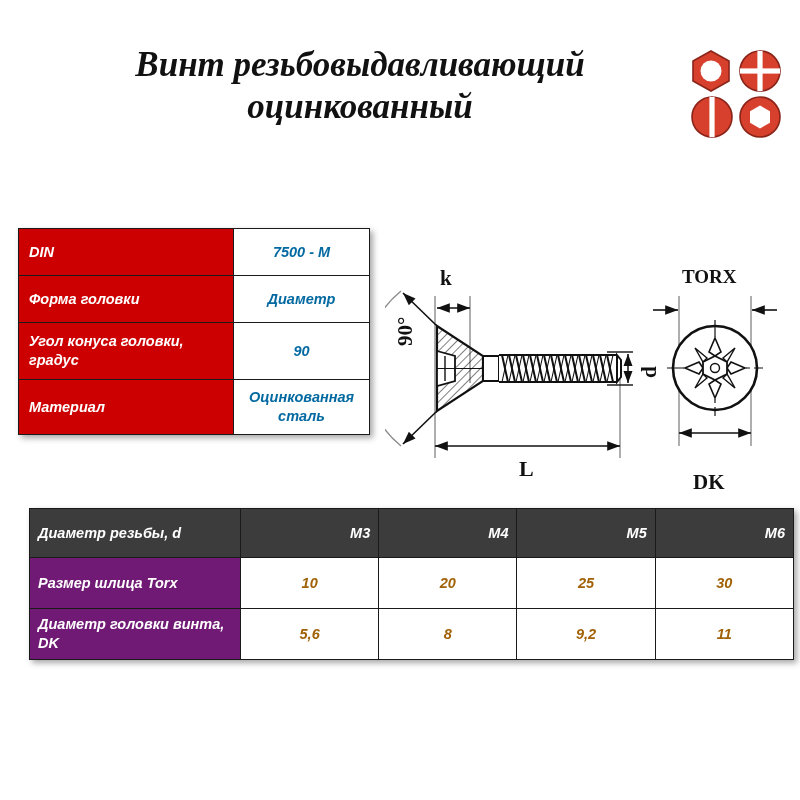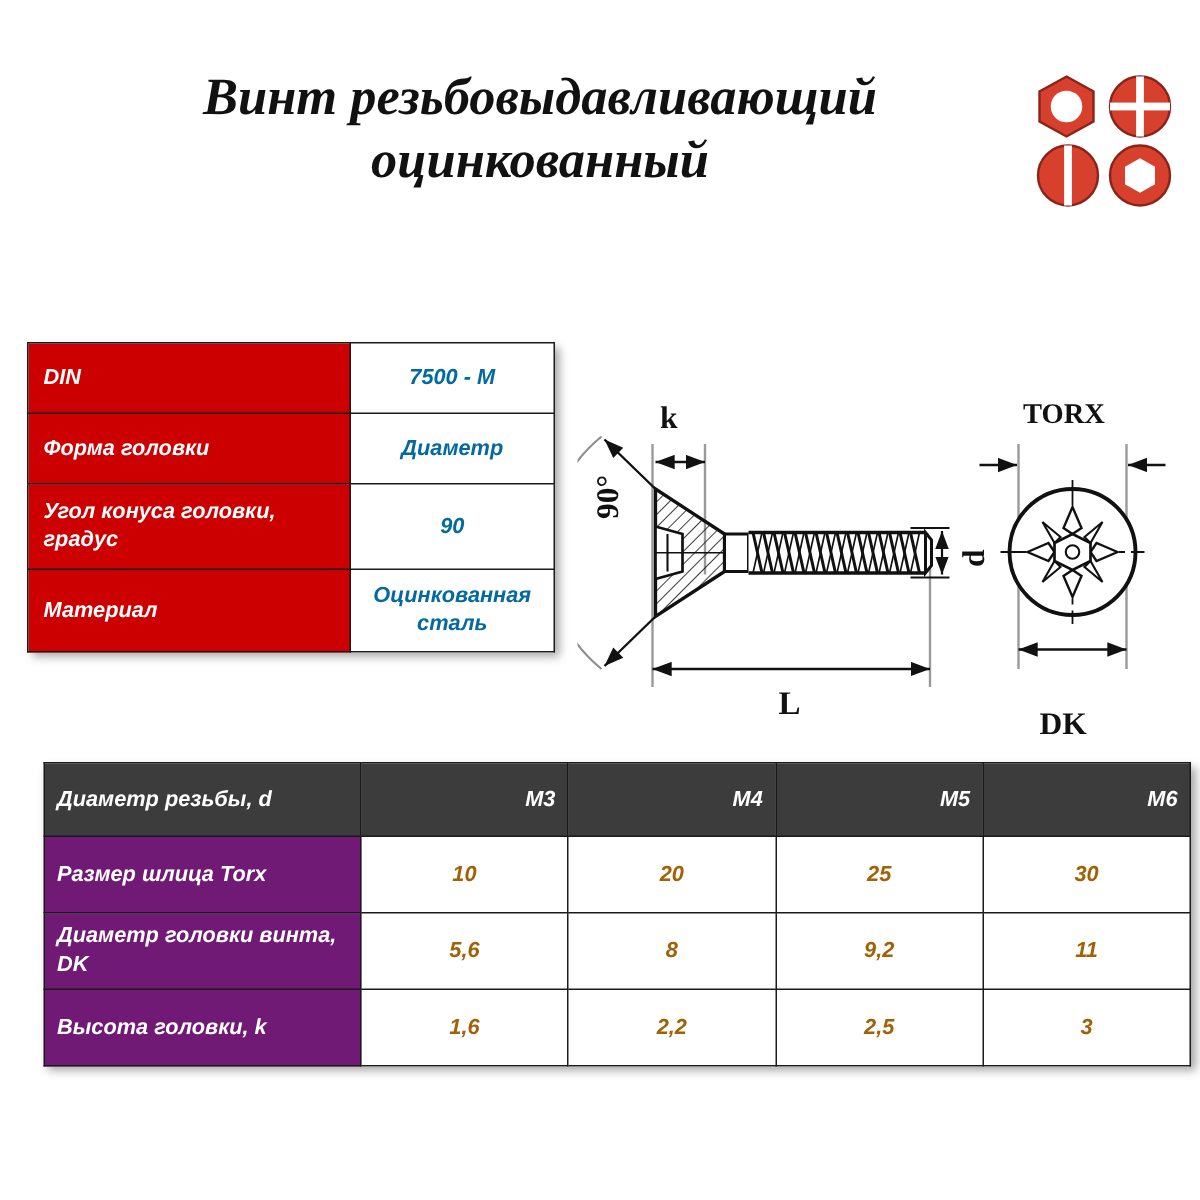--- a/index.html
+++ b/index.html
@@ -208,27 +208,20 @@
     <td class="cell">20</td>
     <td class="cell">25</td>
     <td class="cell">30</td>
   </tr>
   <tr>
     <td class="row-label">Диаметр головки винта, DK</td>
     <td class="cell">5,6</td>
     <td class="cell">8</td>
     <td class="cell">9,2</td>
     <td class="cell">11</td>
-  </tr>
-  <tr>
-    <td class="row-label">Высота головки, k</td>
-    <td class="cell">1,6</td>
-    <td class="cell">2,2</td>
-    <td class="cell">2,5</td>
-    <td class="cell">3</td>
   </tr>
 </tbody>
   </table>
 
 <div id="drawing-area">
   <svg width="405" height="230" viewBox="0 0 405 230">
     <defs>
       <marker id="arrEnd" markerWidth="9" markerHeight="9" refX="8" refY="3" orient="auto" markerUnits="strokeWidth">
         <path d="M0,0 L8,3 L0,6 Z" fill="#111111"></path>
       </marker>

